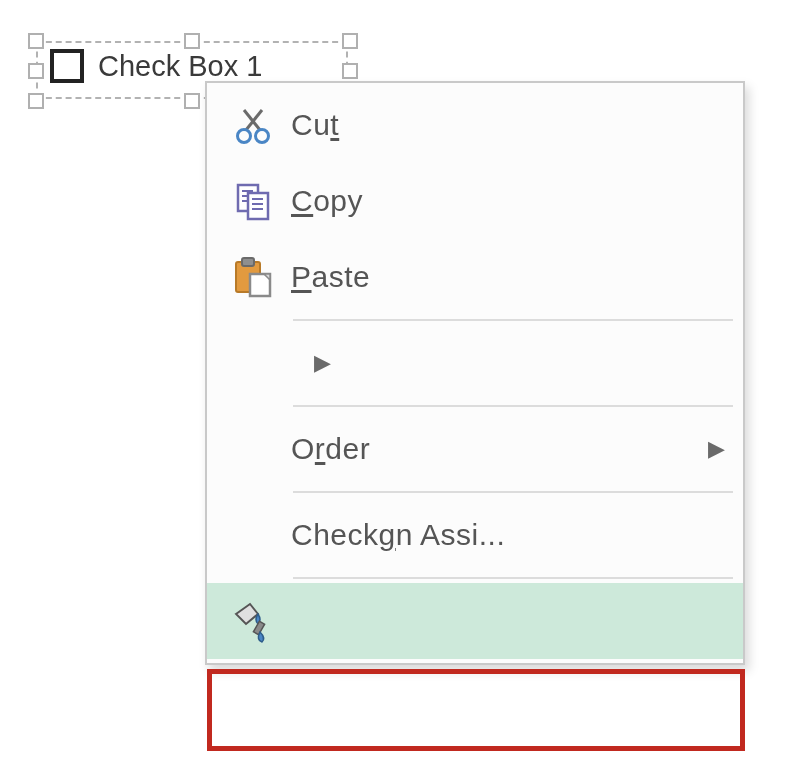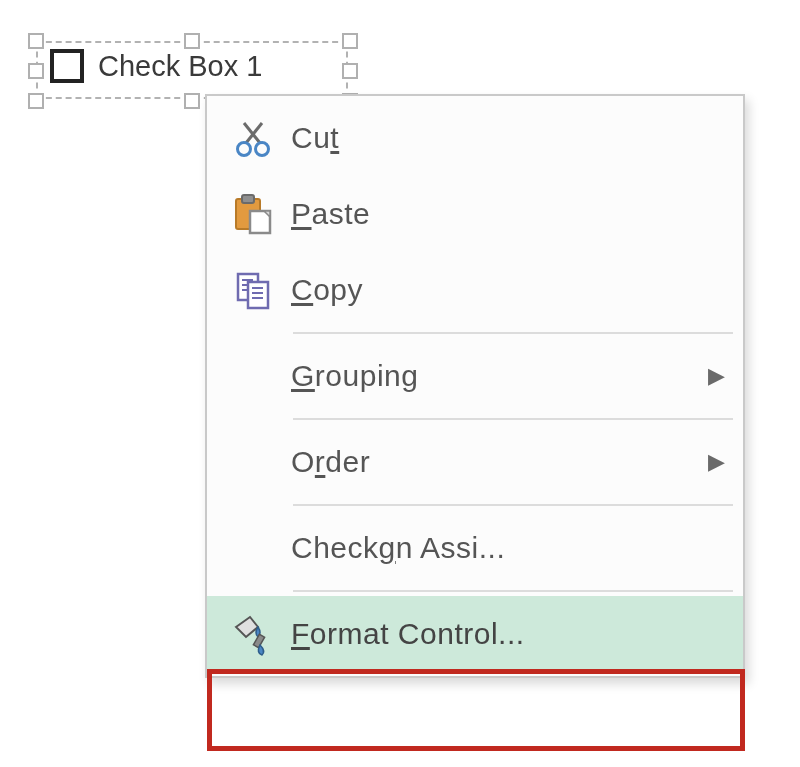--- a/index.html
+++ b/index.html
@@ -74,21 +74,21 @@
   .checkbox-label {
     font-size: 29px;
     color: #3a3a3a;
     white-space: nowrap;
   }
 
   
   .context-menu {
     position: absolute;
     left: 205px;
-    top: 94px;
+    top: 81px;
     width: 540px;
     background: #fcfcfc;
     border: 2px solid #c9c9c9;
     box-shadow: 4px 6px 10px rgba(0,0,0,0.15);
     box-sizing: border-box;
     padding: 4px 0;
   }
   .menu-item {
     display: flex;
     align-items: center;
@@ -177,59 +177,56 @@
         </svg>
       </div>
       <div class="menu-label">
         <span>Cu</span><span class="ul">t</span><span></span>
       </div>
       <div class="menu-arrow-slot"></div>
     </div>
 
     <div class="menu-item">
       <div class="menu-icon-slot">
-        <svg width="46" height="46" viewBox="0 0 46 46">
-          <rect x="6" y="8" width="24" height="30" rx="2" fill="#e29a3f" stroke="#b87a28" stroke-width="2"></rect>
-          <rect x="12" y="4" width="12" height="8" rx="2" fill="#8f8f8f" stroke="#6a6a6a" stroke-width="2"></rect>
-          <rect x="20" y="20" width="20" height="22" fill="#ffffff" stroke="#8a8a8a" stroke-width="2.5"></rect>
-          <polygon points="34,20 40,20 40,26" fill="#d9d9d9" stroke="#8a8a8a" stroke-width="1.5"></polygon>
-        </svg>
-      </div>
-      <div class="menu-label">
-        <span></span><span class="ul">P</span><span>aste</span>
-      </div>
-      <div class="menu-arrow-slot"></div>
-    </div>
-
-    <div class="menu-item">
-      <div class="menu-icon-slot">
         <svg width="44" height="44" viewBox="0 0 44 44">
           <rect x="7" y="6" width="20" height="26" fill="#ffffff" stroke="#6f6bb0" stroke-width="2.5"></rect>
           <line x1="11" y1="12" x2="22" y2="12" stroke="#6f6bb0" stroke-width="2"></line>
           <line x1="11" y1="17" x2="22" y2="17" stroke="#6f6bb0" stroke-width="2"></line>
           <line x1="11" y1="22" x2="22" y2="22" stroke="#6f6bb0" stroke-width="2"></line>
           <rect x="17" y="14" width="20" height="26" fill="#ffffff" stroke="#6f6bb0" stroke-width="2.5"></rect>
           <line x1="21" y1="20" x2="32" y2="20" stroke="#6f6bb0" stroke-width="2"></line>
           <line x1="21" y1="25" x2="32" y2="25" stroke="#6f6bb0" stroke-width="2"></line>
           <line x1="21" y1="30" x2="32" y2="30" stroke="#6f6bb0" stroke-width="2"></line>
         </svg>
       </div>
       <div class="menu-label">
         <span></span><span class="ul">C</span><span>opy</span>
       </div>
       <div class="menu-arrow-slot"></div>
     </div>
 
+    <div class="menu-item">
+      <div class="menu-icon-slot">
+        <svg width="46" height="46" viewBox="0 0 46 46">
+          <rect x="6" y="8" width="24" height="30" rx="2" fill="#e29a3f" stroke="#b87a28" stroke-width="2"></rect>
+          <rect x="12" y="4" width="12" height="8" rx="2" fill="#8f8f8f" stroke="#6a6a6a" stroke-width="2"></rect>
+          <rect x="20" y="20" width="20" height="22" fill="#ffffff" stroke="#8a8a8a" stroke-width="2.5"></rect>
+          <polygon points="34,20 40,20 40,26" fill="#d9d9d9" stroke="#8a8a8a" stroke-width="1.5"></polygon>
+        </svg>
+      </div>
+      <div class="menu-label">
+        <span></span><span class="ul">P</span><span>aste</span>
+      </div>
+      <div class="menu-arrow-slot"></div>
+    </div>
+
     <div class="menu-separator"></div>
 
     <div class="menu-item">
       <div class="menu-icon-slot"></div>
-      <div class="menu-label">
-        <span></span><span class="ul">G</span><span>rouping</span>
-      </div>
       <div class="menu-arrow-slot">
           <span>▶</span>
         </div>
     </div>
 
     <div class="menu-separator"></div>
 
     <div class="menu-item">
       <div class="menu-icon-slot"></div>
       <div class="menu-label">
@@ -256,23 +253,20 @@
       <div class="menu-icon-slot">
         <svg width="46" height="46" viewBox="0 0 46 46">
 
           <polygon points="6,16 20,6 28,16 16,26" fill="#e0e0e0" stroke="#555" stroke-width="2"></polygon>
           <path d="M28 16 Q32 22 28 26 Q24 22 28 16 Z" fill="#4a86c5" stroke="#2e5d8a" stroke-width="1.5"></path>
 
           <rect x="26" y="24" width="6" height="12" transform="rotate(30 29 30)" fill="#8a8a8a" stroke="#555" stroke-width="1.5"></rect>
           <path d="M30 34 Q36 40 32 44 Q26 42 30 34 Z" fill="#4a86c5" stroke="#2e5d8a" stroke-width="1.5"></path>
         </svg>
       </div>
-      <div class="menu-label">
-        <span></span><span class="ul">F</span><span>ormat Control...</span>
-      </div>
       <div class="menu-arrow-slot"></div>
     </div>
 
   </div>
 
   <div class="highlight-box"></div>
 
 </div>
 
 </body></html>

